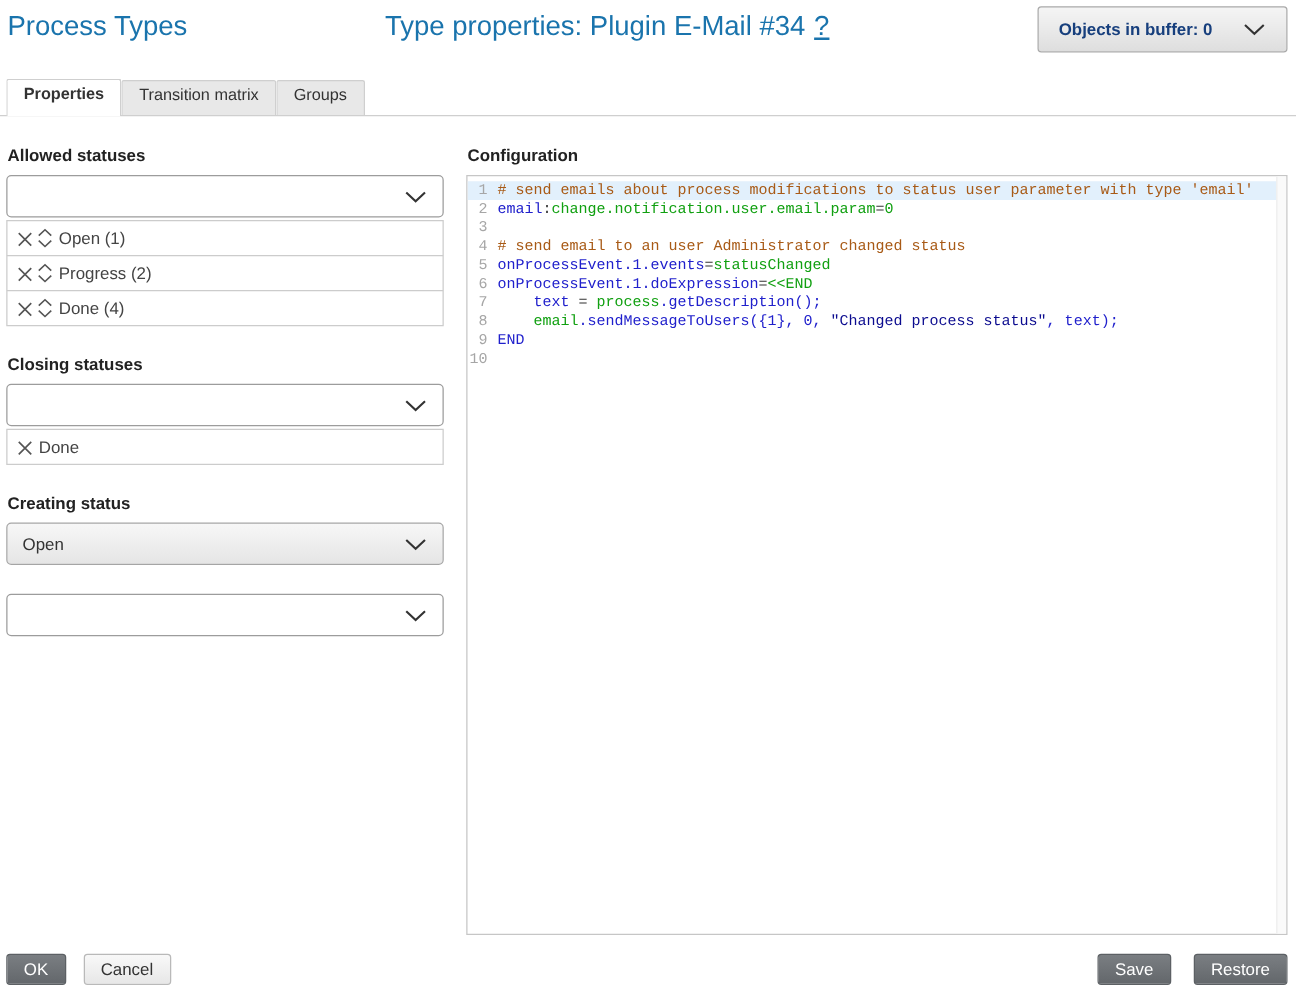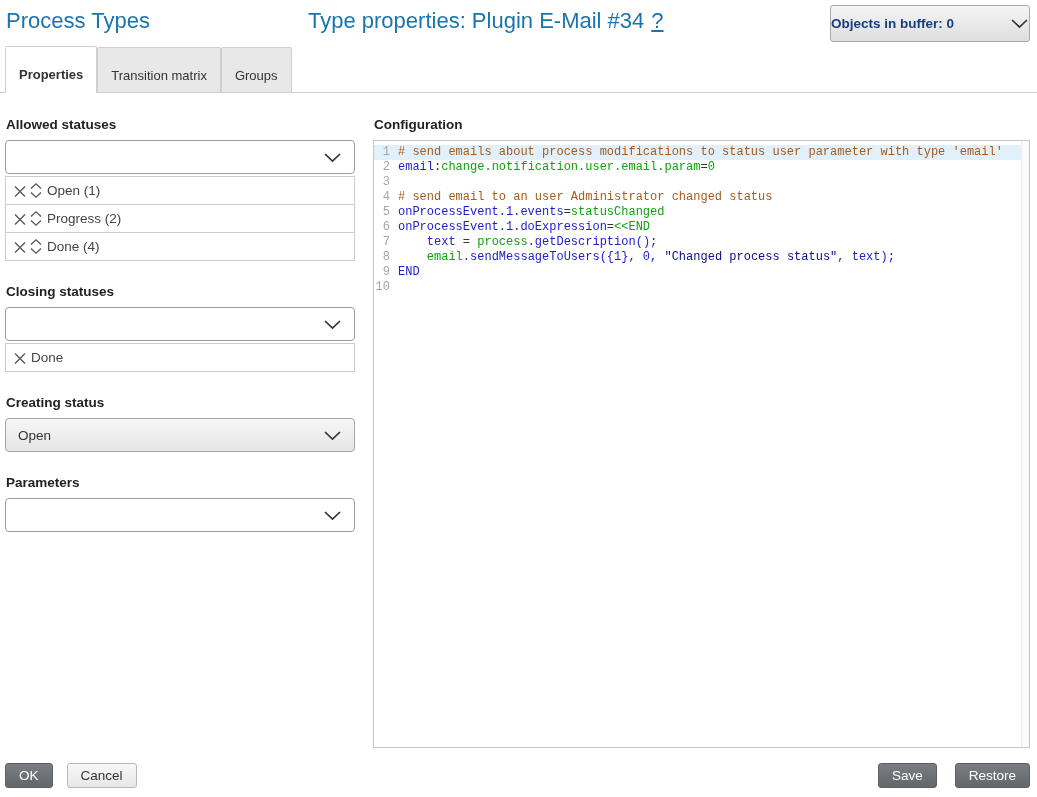--- a/index.html
+++ b/index.html
@@ -28,34 +28,34 @@
   .dialog-title{
     position:absolute;left:308px;top:8px;
     font-size:22px;font-weight:500;color:var(--accent-blue);white-space:nowrap;
   }
   .help-link{
     color:var(--accent-blue);text-decoration:underline;margin-left:7px;cursor:pointer;
   }
   .buffer-btn{
     position:absolute;right:7px;top:5px;height:37px;min-width:200px;
     display:flex;align-items:center;justify-content:space-between;gap:24px;
-    padding:0 0;border:1px solid #a9a9a9;border-radius:3px;
+    padding:0 16px;border:1px solid #a9a9a9;border-radius:3px;
     background:linear-gradient(#f5f5f5,#dedede);
     font-family:inherit;font-size:13.5px;font-weight:bold;color:var(--buffer-text);
     cursor:pointer;
   }
 
   
   .tabs{
     display:flex;align-items:flex-end;padding-left:5px;height:36px;
     border-bottom:1px solid #cfcfcf;
   }
   .tab{
     background:#e8e8e8;border:1px solid #cfcfcf;border-bottom:none;
-    border-radius:2px 2px 0 0;padding:20px 13px 9px;cursor:pointer;
+    border-radius:2px 2px 0 0;padding:3px 13px 9px;cursor:pointer;
     font-size:13px;color:#333;white-space:nowrap;
   }
   .tab.active{
     background:#fff;font-weight:bold;margin-bottom:-1px;padding-bottom:11px;
   }
 
   
   main{display:flex;gap:18px;padding:24px 7px 0 5px;}
   .left-col{width:350px;flex:none;}
   .right-col{flex:1;min-width:0;}
@@ -219,21 +219,20 @@
         <div class="sec-label">Creating status</div>
         <div class="dropdown select-style">
           <span>Open</span>
           <svg class="chev" width="19" height="11" viewBox="0 0 19 11">
             <polyline points="2,2 9.5,9 17,2"></polyline>
           </svg>
         </div>
       </div>
 
       <div class="group">
-        <div class="sec-label">Parameters</div>
         <div class="dropdown">
           <span></span>
           <svg class="chev" width="19" height="11" viewBox="0 0 19 11">
             <polyline points="2,2 9.5,9 17,2"></polyline>
           </svg>
         </div>
       </div>
 
     </section>
 

